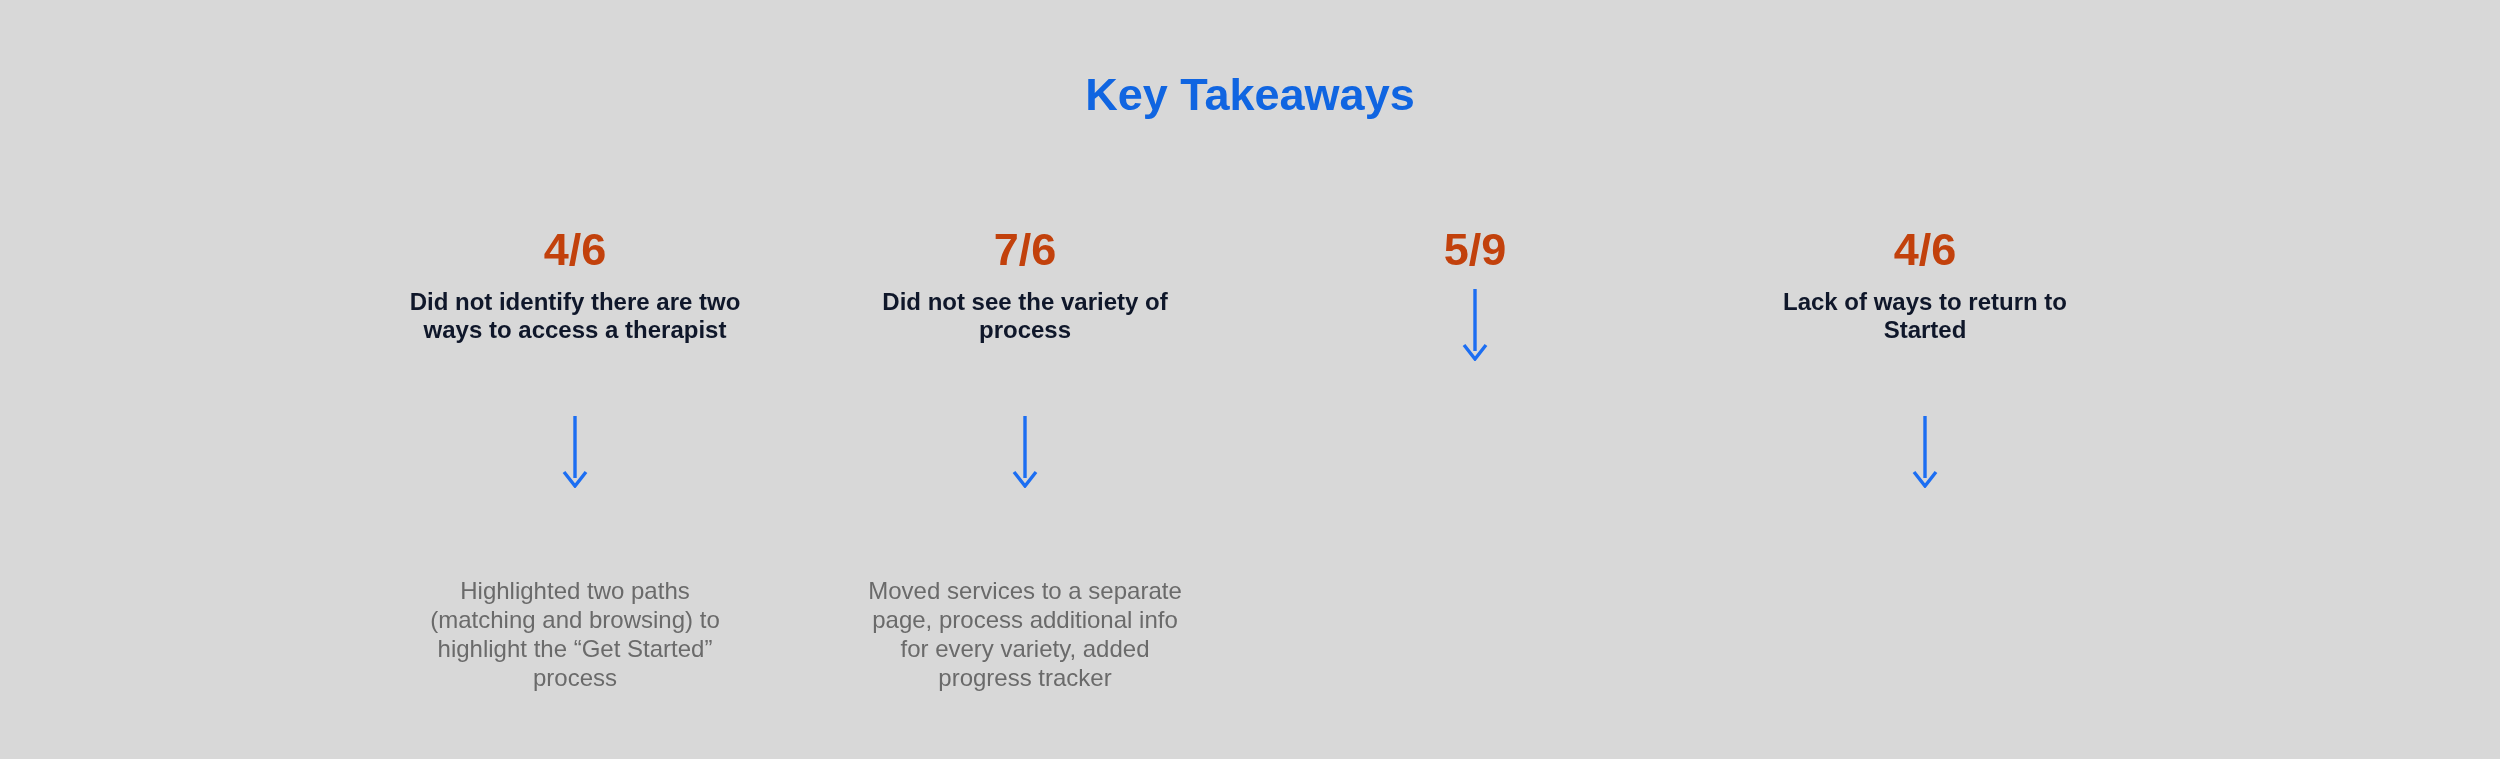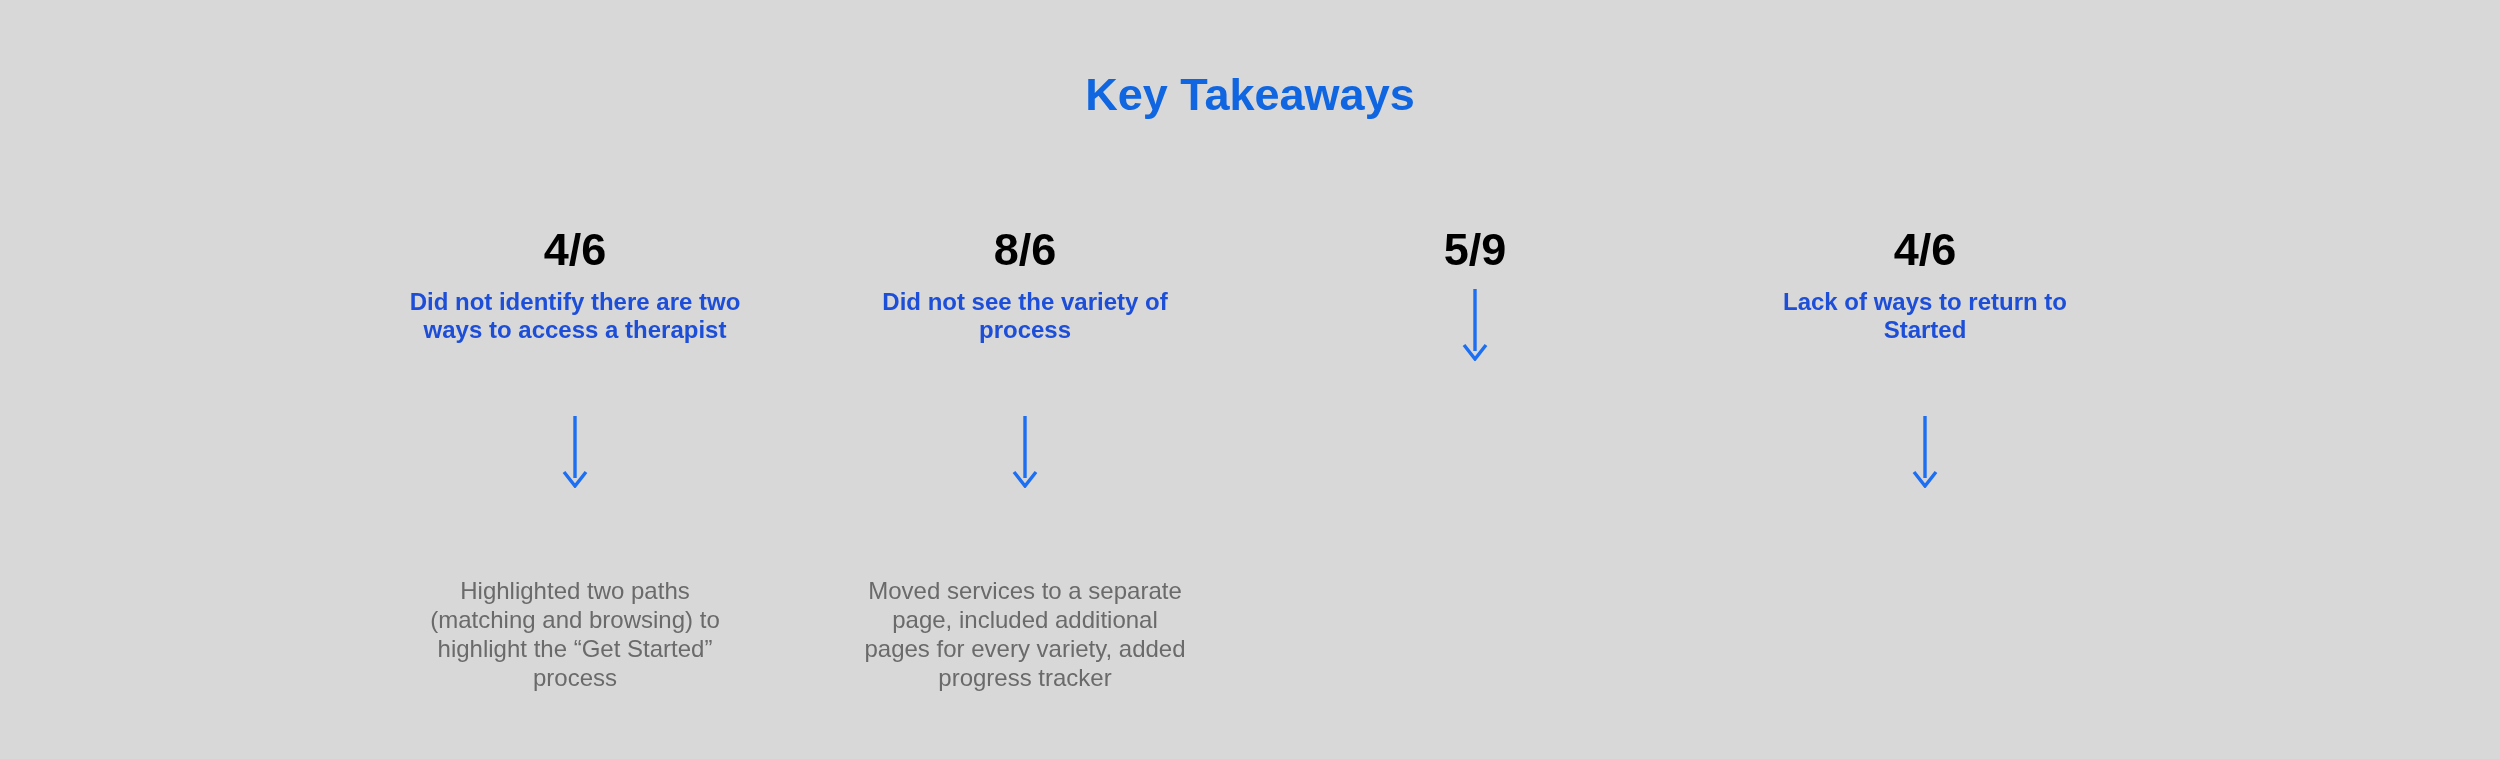--- a/index.html
+++ b/index.html
@@ -38,30 +38,30 @@
     width: 450px;
     display: flex;
     flex-direction: column;
     align-items: center;
     text-align: center;
   }
   .score {
     font-size: 45px;
     line-height: 52px;
     font-weight: 700;
-    color: #000000;
+    color: #c2410c;
     margin-bottom: 12px;
   }
   .finding {
     height: 127px;
     max-width: 348px;
     font-size: 24px;
     line-height: 28px;
     font-weight: 700;
-    color: #1d4ed8;
+    color: #0f172a;
   }
   .arrow {
     height: 73px;
     color: #1c6ef2;
   }
   .arrow svg { display: block; }
   .solution {
     margin-top: 88px;
     max-width: 332px;
     font-size: 24px;
@@ -84,29 +84,29 @@
       <div class="arrow">
         <svg width="30" height="73" viewBox="0 0 30 73" fill="none" stroke="currentColor" stroke-width="3.4">
           <line x1="15" y1="1" x2="15" y2="63"></line>
           <polyline points="4,57 15,71 26,57"></polyline>
         </svg>
       </div>
       <div class="solution">Highlighted two paths (matching and browsing) to highlight the “Get Started” process</div>
     </div>
 
     <div class="column">
-      <div class="score">8/6</div>
+      <div class="score">7/6</div>
       <div class="finding">Did not see the variety of process</div>
       <div class="arrow">
         <svg width="30" height="73" viewBox="0 0 30 73" fill="none" stroke="currentColor" stroke-width="3.4">
           <line x1="15" y1="1" x2="15" y2="63"></line>
           <polyline points="4,57 15,71 26,57"></polyline>
         </svg>
       </div>
-      <div class="solution">Moved services to a separate page, included additional pages for every variety, added progress tracker</div>
+      <div class="solution">Moved services to a separate page, process additional info for every variety, added progress tracker</div>
     </div>
 
     <div class="column">
       <div class="score">5/9</div>
       <div class="arrow">
         <svg width="30" height="73" viewBox="0 0 30 73" fill="none" stroke="currentColor" stroke-width="3.4">
           <line x1="15" y1="1" x2="15" y2="63"></line>
           <polyline points="4,57 15,71 26,57"></polyline>
         </svg>
       </div>

